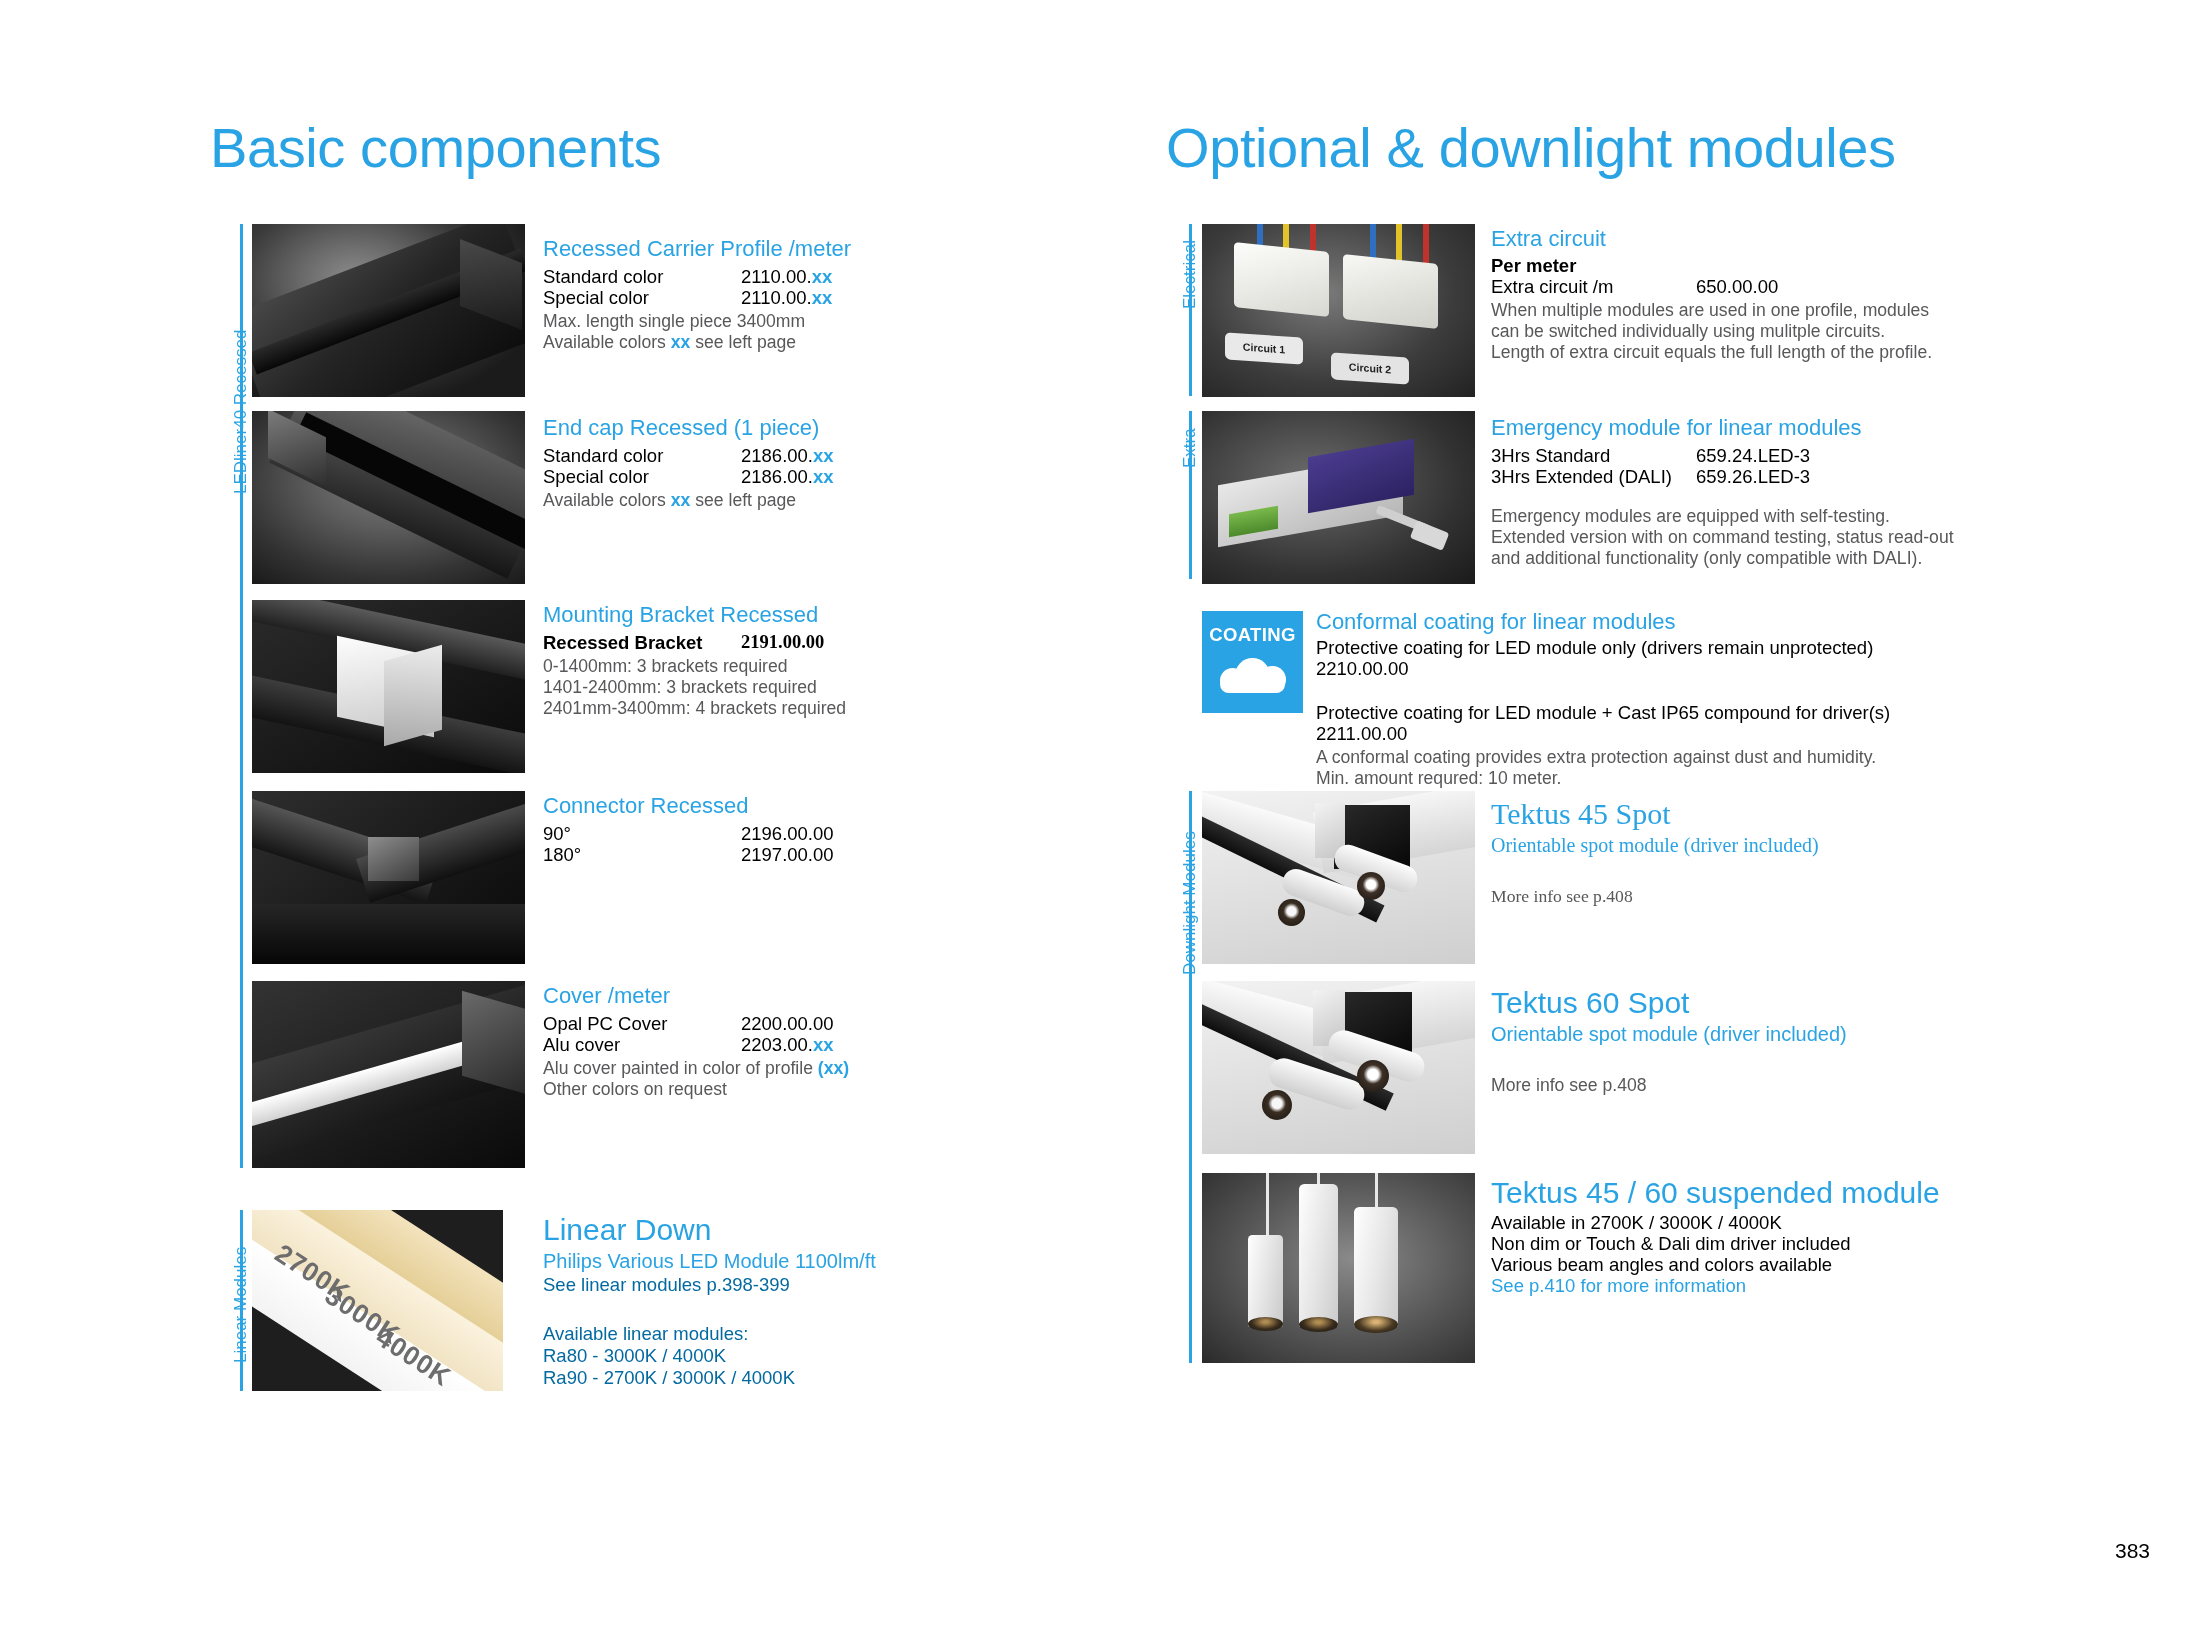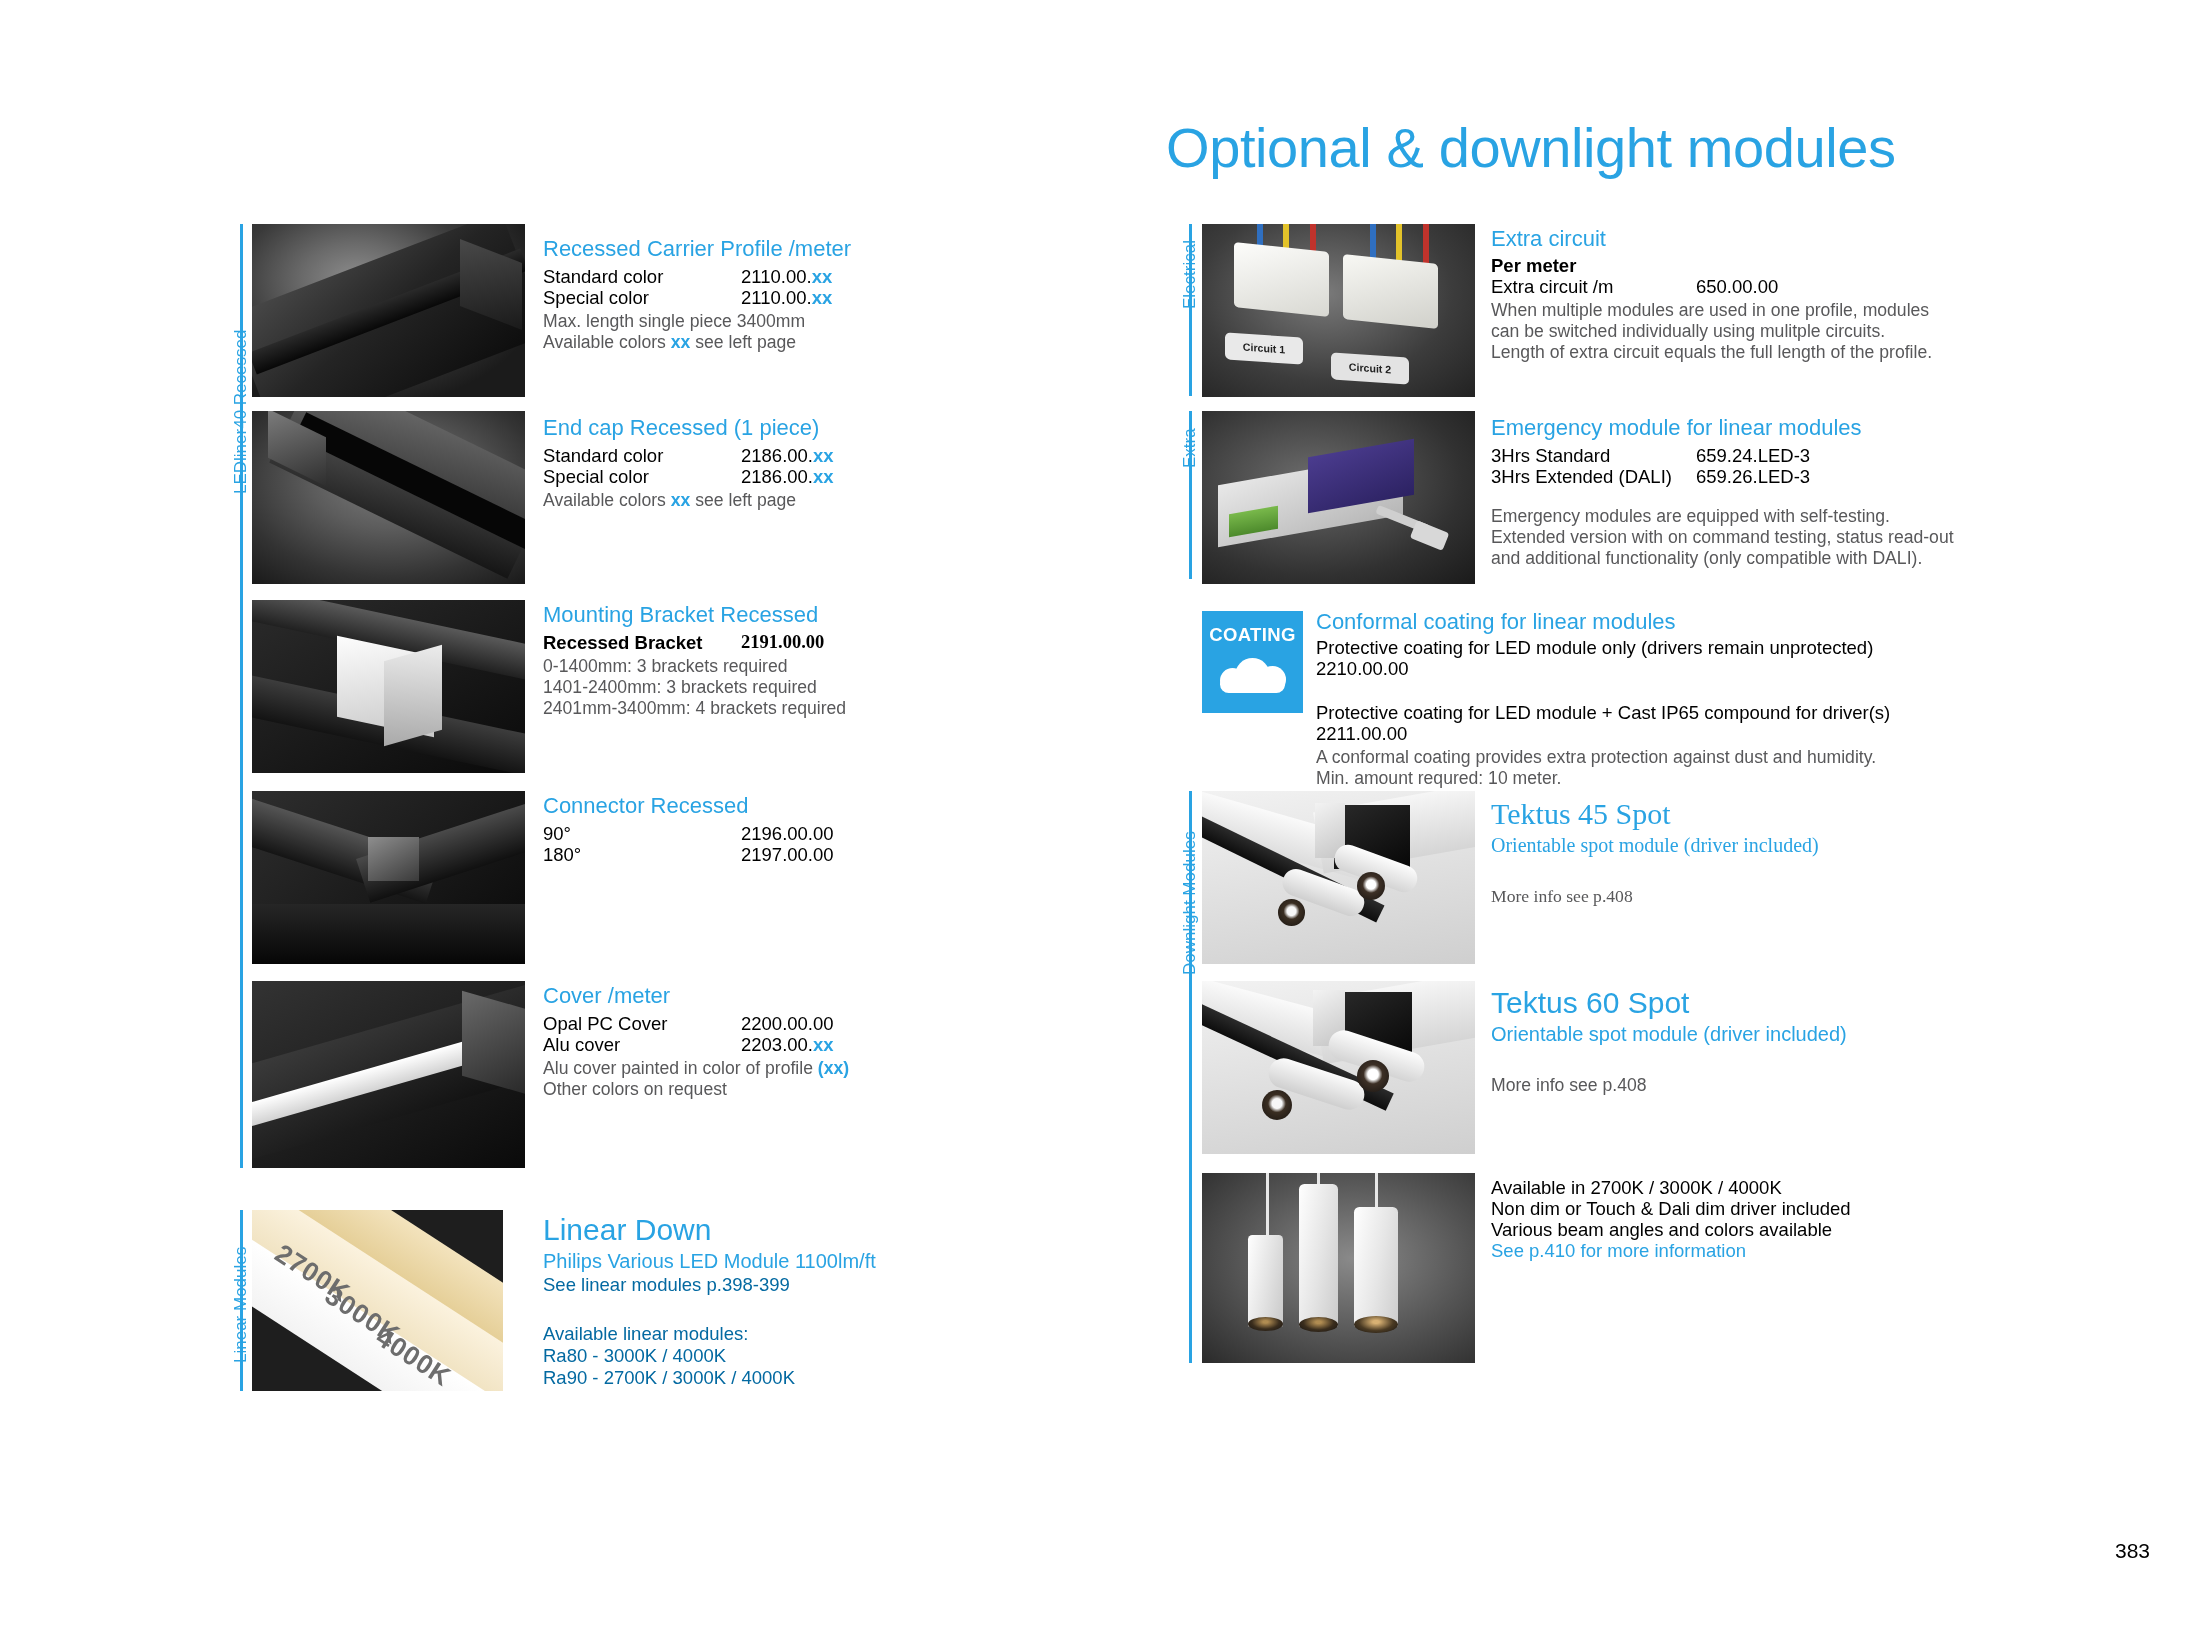--- a/index.html
+++ b/index.html
@@ -72,20 +72,21 @@
   
   .kelvin{position:absolute;inset:0;background:#1e1e1e;overflow:hidden;}
   .kstripe{position:absolute;left:-40%;width:190%;height:56px;transform-origin:50% 50%;}
   .klabel{position:absolute;font-size:26.5px;font-weight:700;color:#6d6d6d;letter-spacing:0.9px;}
 </style>
 </head>
 <body>
 
 <div class="page">
 
+  <div class="col-title" id="title-left">Basic components</div>
   <div class="col-title" id="title-right">Optional &amp; downlight modules</div>
 
   <div class="rail" style="left:240px;top:224px;height:944px;"></div>
   <div class="rail-label" style="left:231px;top:494px;">LEDliner40 Recessed</div>
 
   <div class="rail" style="left:240px;top:1210px;height:181px;"></div>
   <div class="rail-label" style="left:231px;top:1363px;">Linear Modules</div>
 
   <div class="row">
     <div class="thumb" style="left:252px;top:224px;width:273px;height:173px;">
@@ -413,20 +414,21 @@
       <div style="position:absolute;left:97px;top:10.6px;width:39px;height:143px;border-radius:5.3px 5.3px 2.6px 2.6px;
                   background:linear-gradient(100deg,#ffffff,#e4e4e4 55%,#cbcbcb);"></div>
       <div style="position:absolute;left:97px;top:144px;width:39px;height:15px;border-radius:50%;
                   background:radial-gradient(ellipse at 50% 35%,#b08c52 10%,#3a2d1d 55%,#141110 100%);"></div>
       <div style="position:absolute;left:152px;top:34px;width:44px;height:120px;border-radius:5.3px 5.3px 2.6px 2.6px;
                   background:linear-gradient(100deg,#ffffff,#e6e6e6 55%,#cdcdcd);"></div>
       <div style="position:absolute;left:152px;top:143px;width:44px;height:17px;border-radius:50%;
                   background:radial-gradient(ellipse at 50% 35%,#d8b173 10%,#4a3a23 55%,#141110 100%);"></div>
     </div>
     <div class="txt" style="left:1491px;top:1175px;width:529px;">
+      <div class="h-prod-lg">Tektus 45 / 60 suspended module</div>
       <div class="spec" style="margin-top:1.8px;">Available in 2700K / 3000K / 4000K</div>
       <div class="spec">Non dim or Touch &amp; Dali dim driver included</div>
       <div class="spec">Various beam angles and colors available</div>
       <div class="spec blue-n">See p.410 for more information</div>
     </div>
   </div>
 
   <div class="pageno">383</div>
 
 </div>

